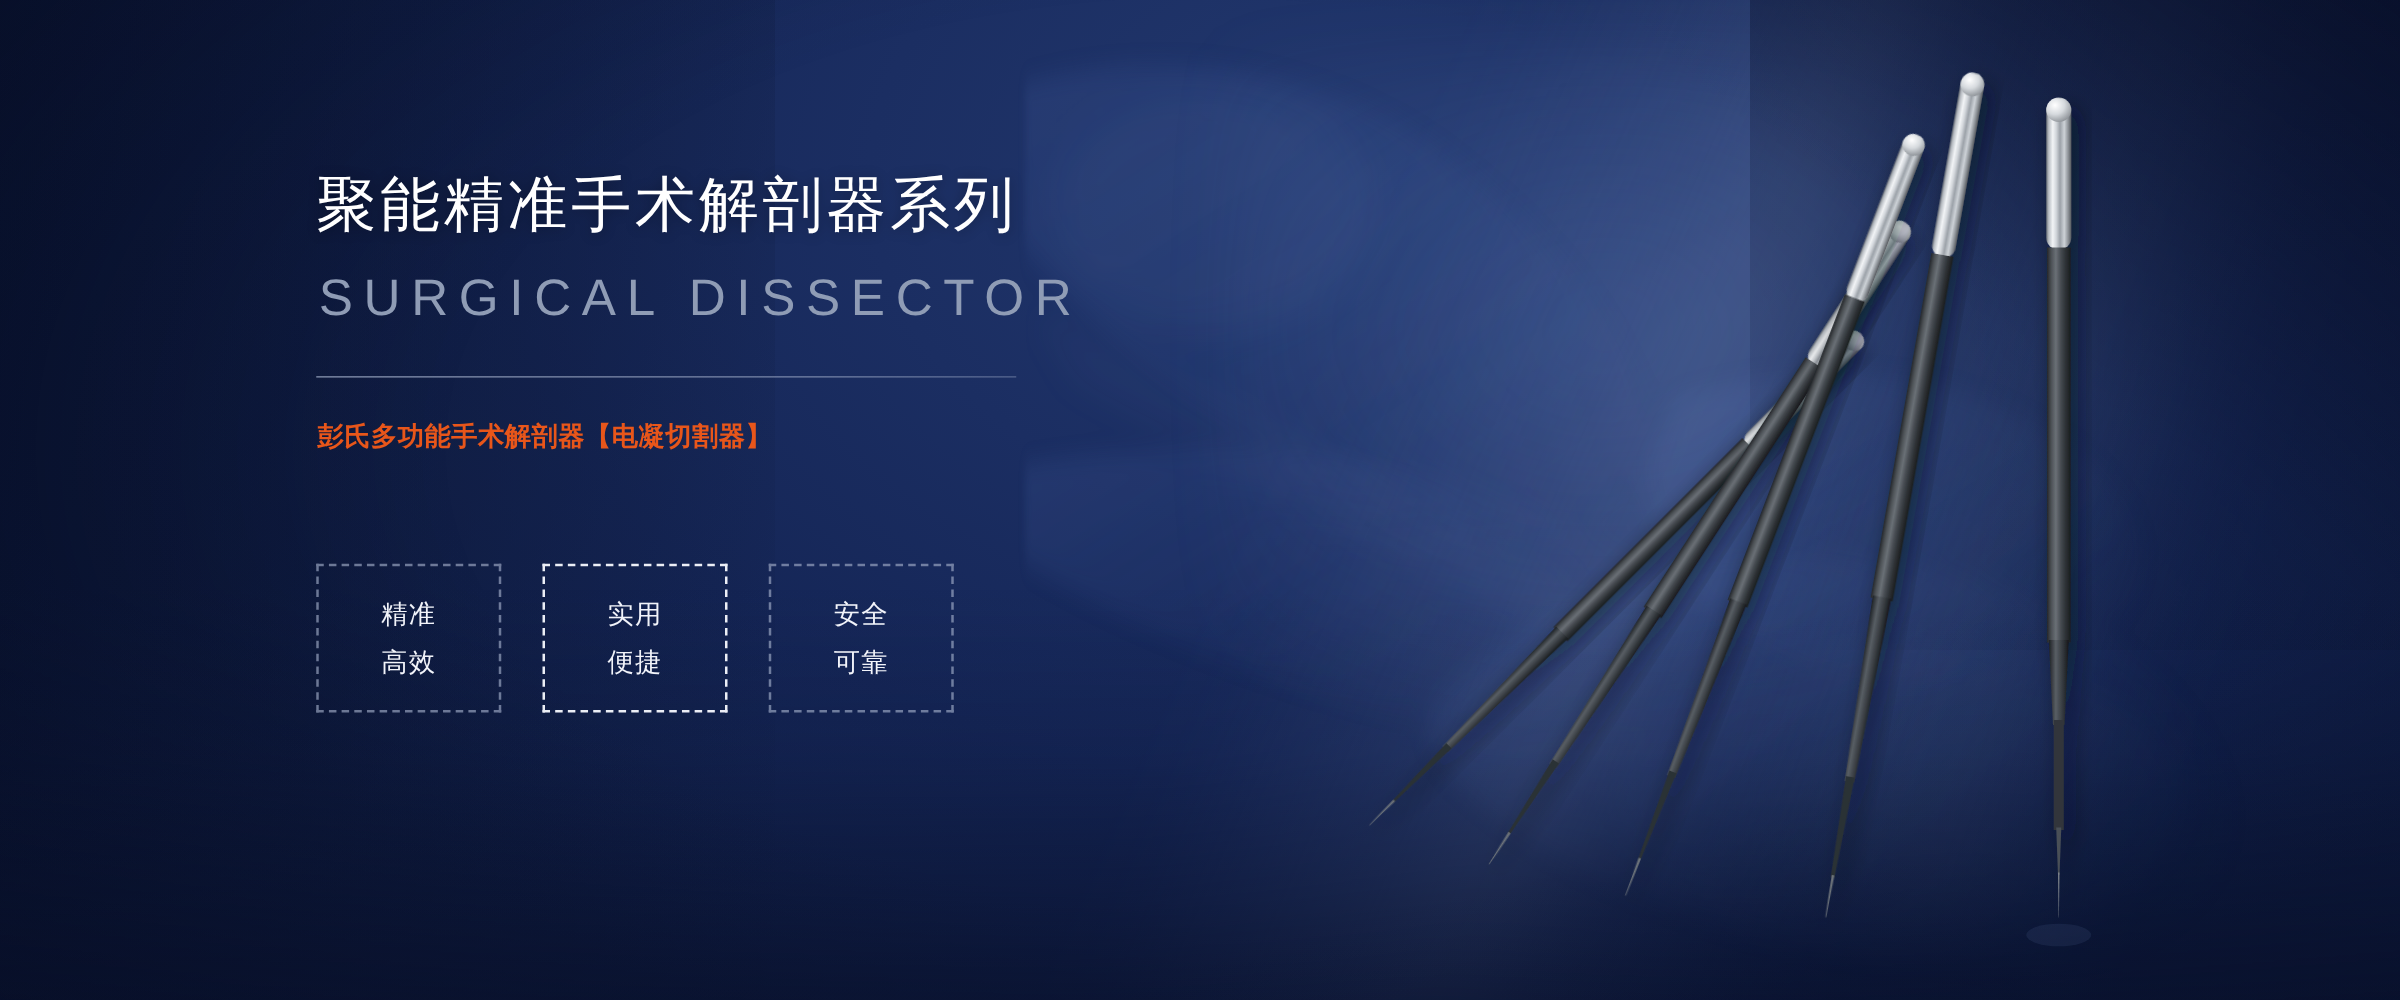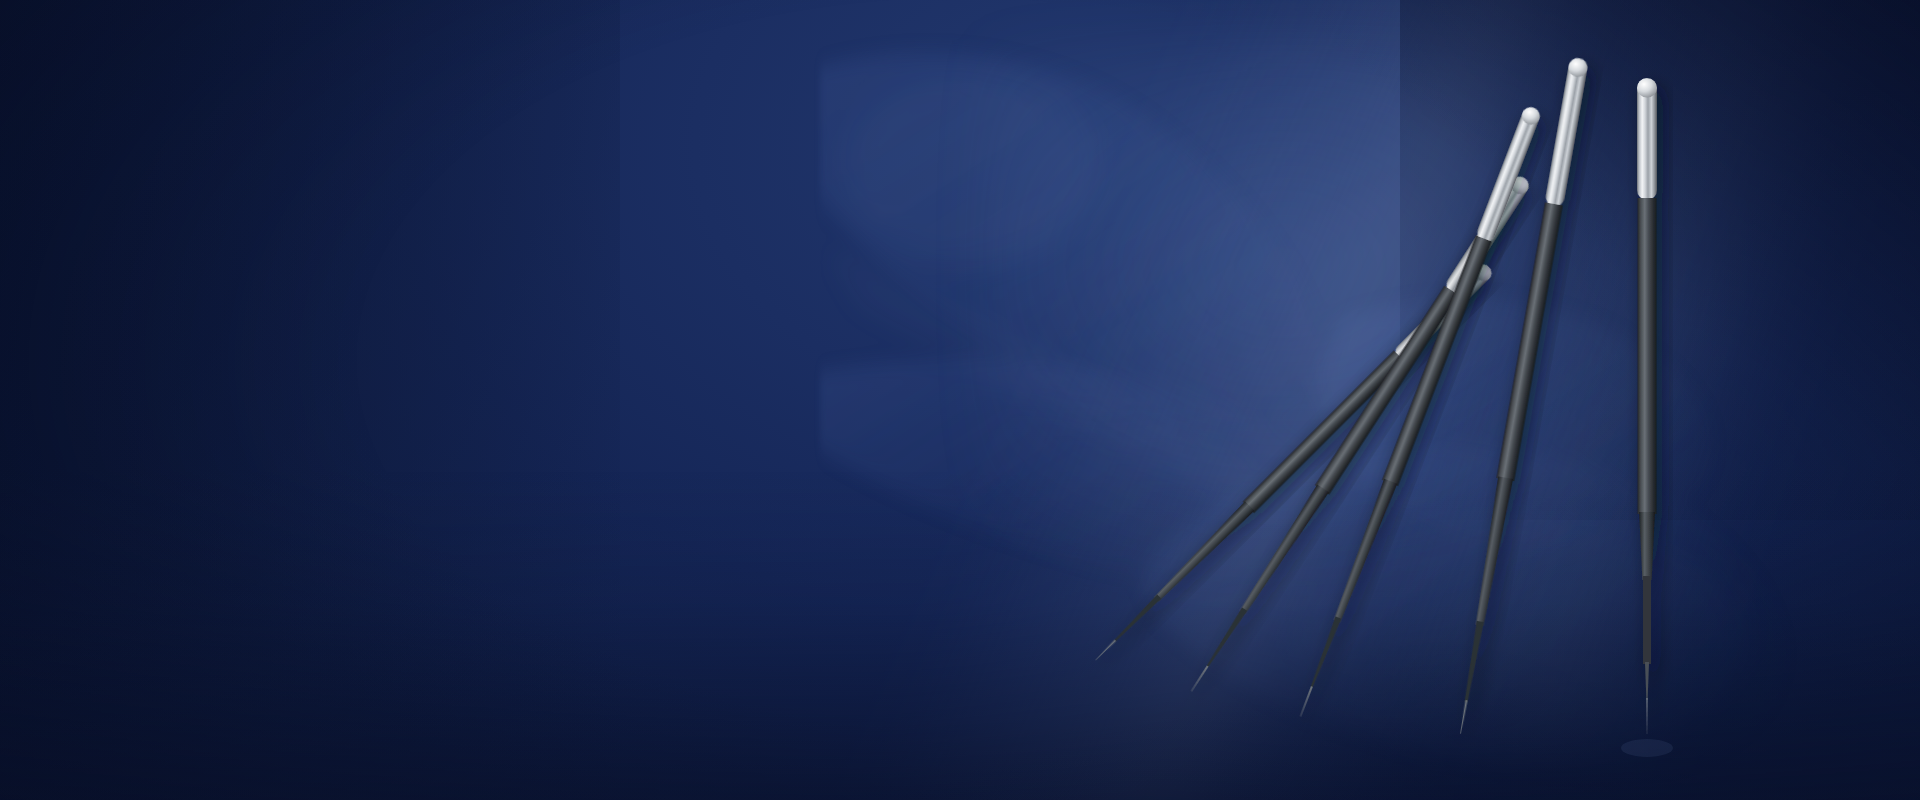--- a/index.html
+++ b/index.html
@@ -325,14 +325,43 @@
         <path d="M1639 512 L1655 512 L1651.6 580 L1642.4 580 Z" fill="url(#shaftTip)"></path>
         <rect x="1643" y="576" width="8" height="88" fill="#30353a"></rect>
         <path d="M1645 662 L1649 662 L1647.6 700 L1646.4 700 Z" fill="#4a5057"></path>
         <path d="M1646.4 698 L1647.6 698 L1647.1 734 L1646.9 734 Z" fill="#7b8189"></path>
       </g>
 
       <ellipse cx="1647" cy="748" rx="26" ry="9" fill="#7f9ace" opacity="0.10"></ellipse>
     </svg>
   </div>
 
+  <div class="content">
+
+    <div class="title-cn">聚能精准手术解剖器系列</div>
+
+    <div class="title-en">SURGICAL DISSECTOR</div>
+
+    <div class="divider"></div>
+
+    <div class="subtitle-cn">彭氏多功能手术解剖器【电凝切割器】</div>
+
+    <div class="features">
+
+      <div class="feature-box">
+        <span class="feature-line">精准</span>
+        <span class="feature-line">高效</span>
+      </div>
+
+      <div class="feature-box bright">
+        <span class="feature-line">实用</span>
+        <span class="feature-line">便捷</span>
+      </div>
+
+      <div class="feature-box">
+        <span class="feature-line">安全</span>
+        <span class="feature-line">可靠</span>
+      </div>
+
+    </div>
+  </div>
 
 </div>
 
 </body></html>

